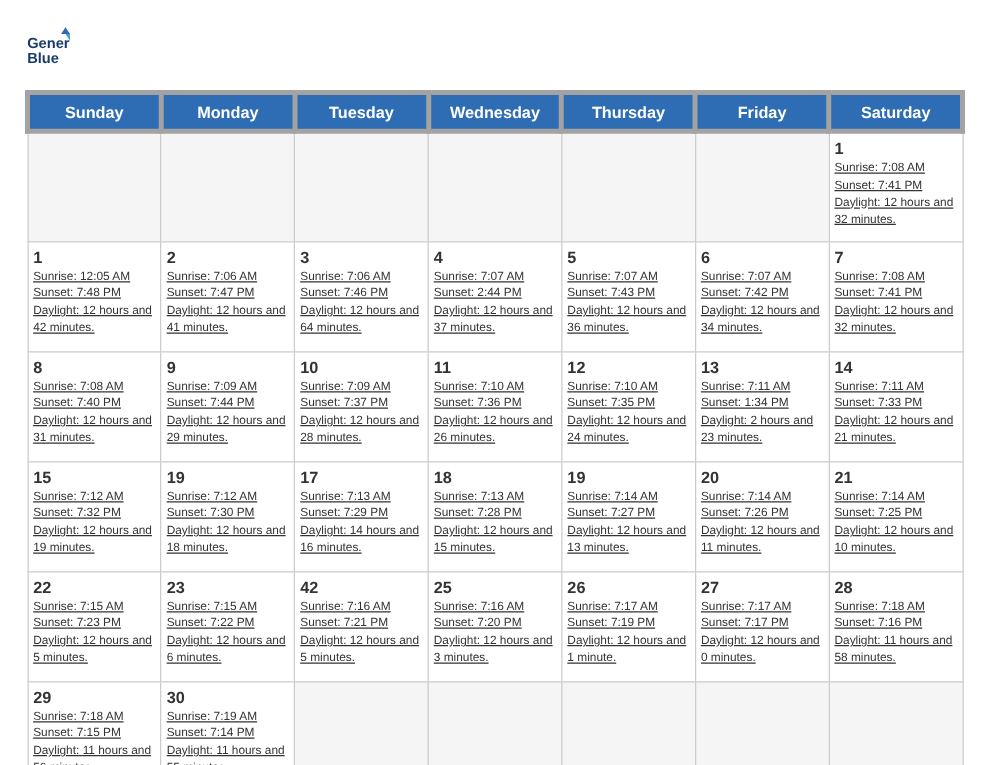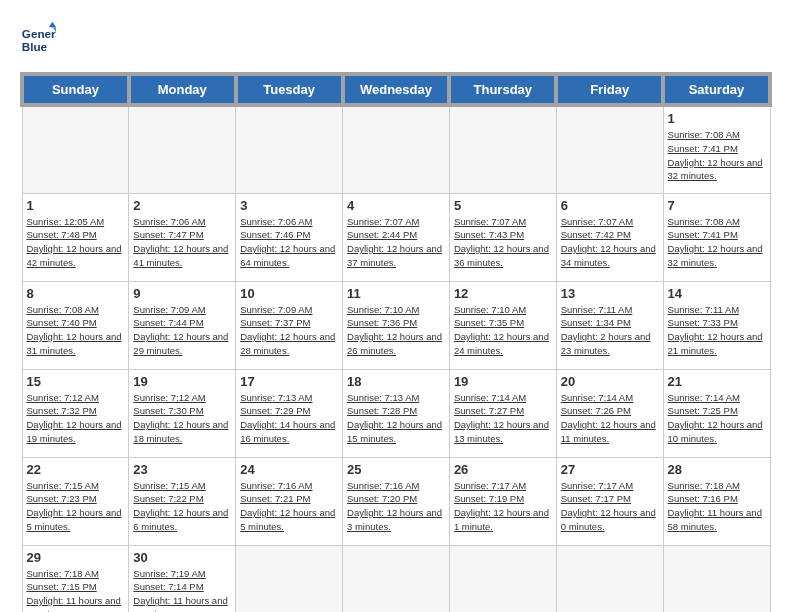--- a/index.html
+++ b/index.html
@@ -210,21 +210,21 @@
       <tr>
         <td>
           <span class="day-num">22</span>
           <div class="day-info"><span>Sunrise: 7:15 AM</span><br><span>Sunset: 7:23 PM</span><br><span>Daylight: 12 hours and 5 minutes.</span></div>
         </td>
         <td>
           <span class="day-num">23</span>
           <div class="day-info"><span>Sunrise: 7:15 AM</span><br><span>Sunset: 7:22 PM</span><br><span>Daylight: 12 hours and 6 minutes.</span></div>
         </td>
         <td>
-          <span class="day-num">24</span>
+          <span class="day-num">42</span>
           <div class="day-info"><span>Sunrise: 7:16 AM</span><br><span>Sunset: 7:21 PM</span><br><span>Daylight: 12 hours and 5 minutes.</span></div>
         </td>
         <td>
           <span class="day-num">25</span>
           <div class="day-info"><span>Sunrise: 7:16 AM</span><br><span>Sunset: 7:20 PM</span><br><span>Daylight: 12 hours and 3 minutes.</span></div>
         </td>
         <td>
           <span class="day-num">26</span>
           <div class="day-info"><span>Sunrise: 7:17 AM</span><br><span>Sunset: 7:19 PM</span><br><span>Daylight: 12 hours and 1 minute.</span></div>
         </td>

